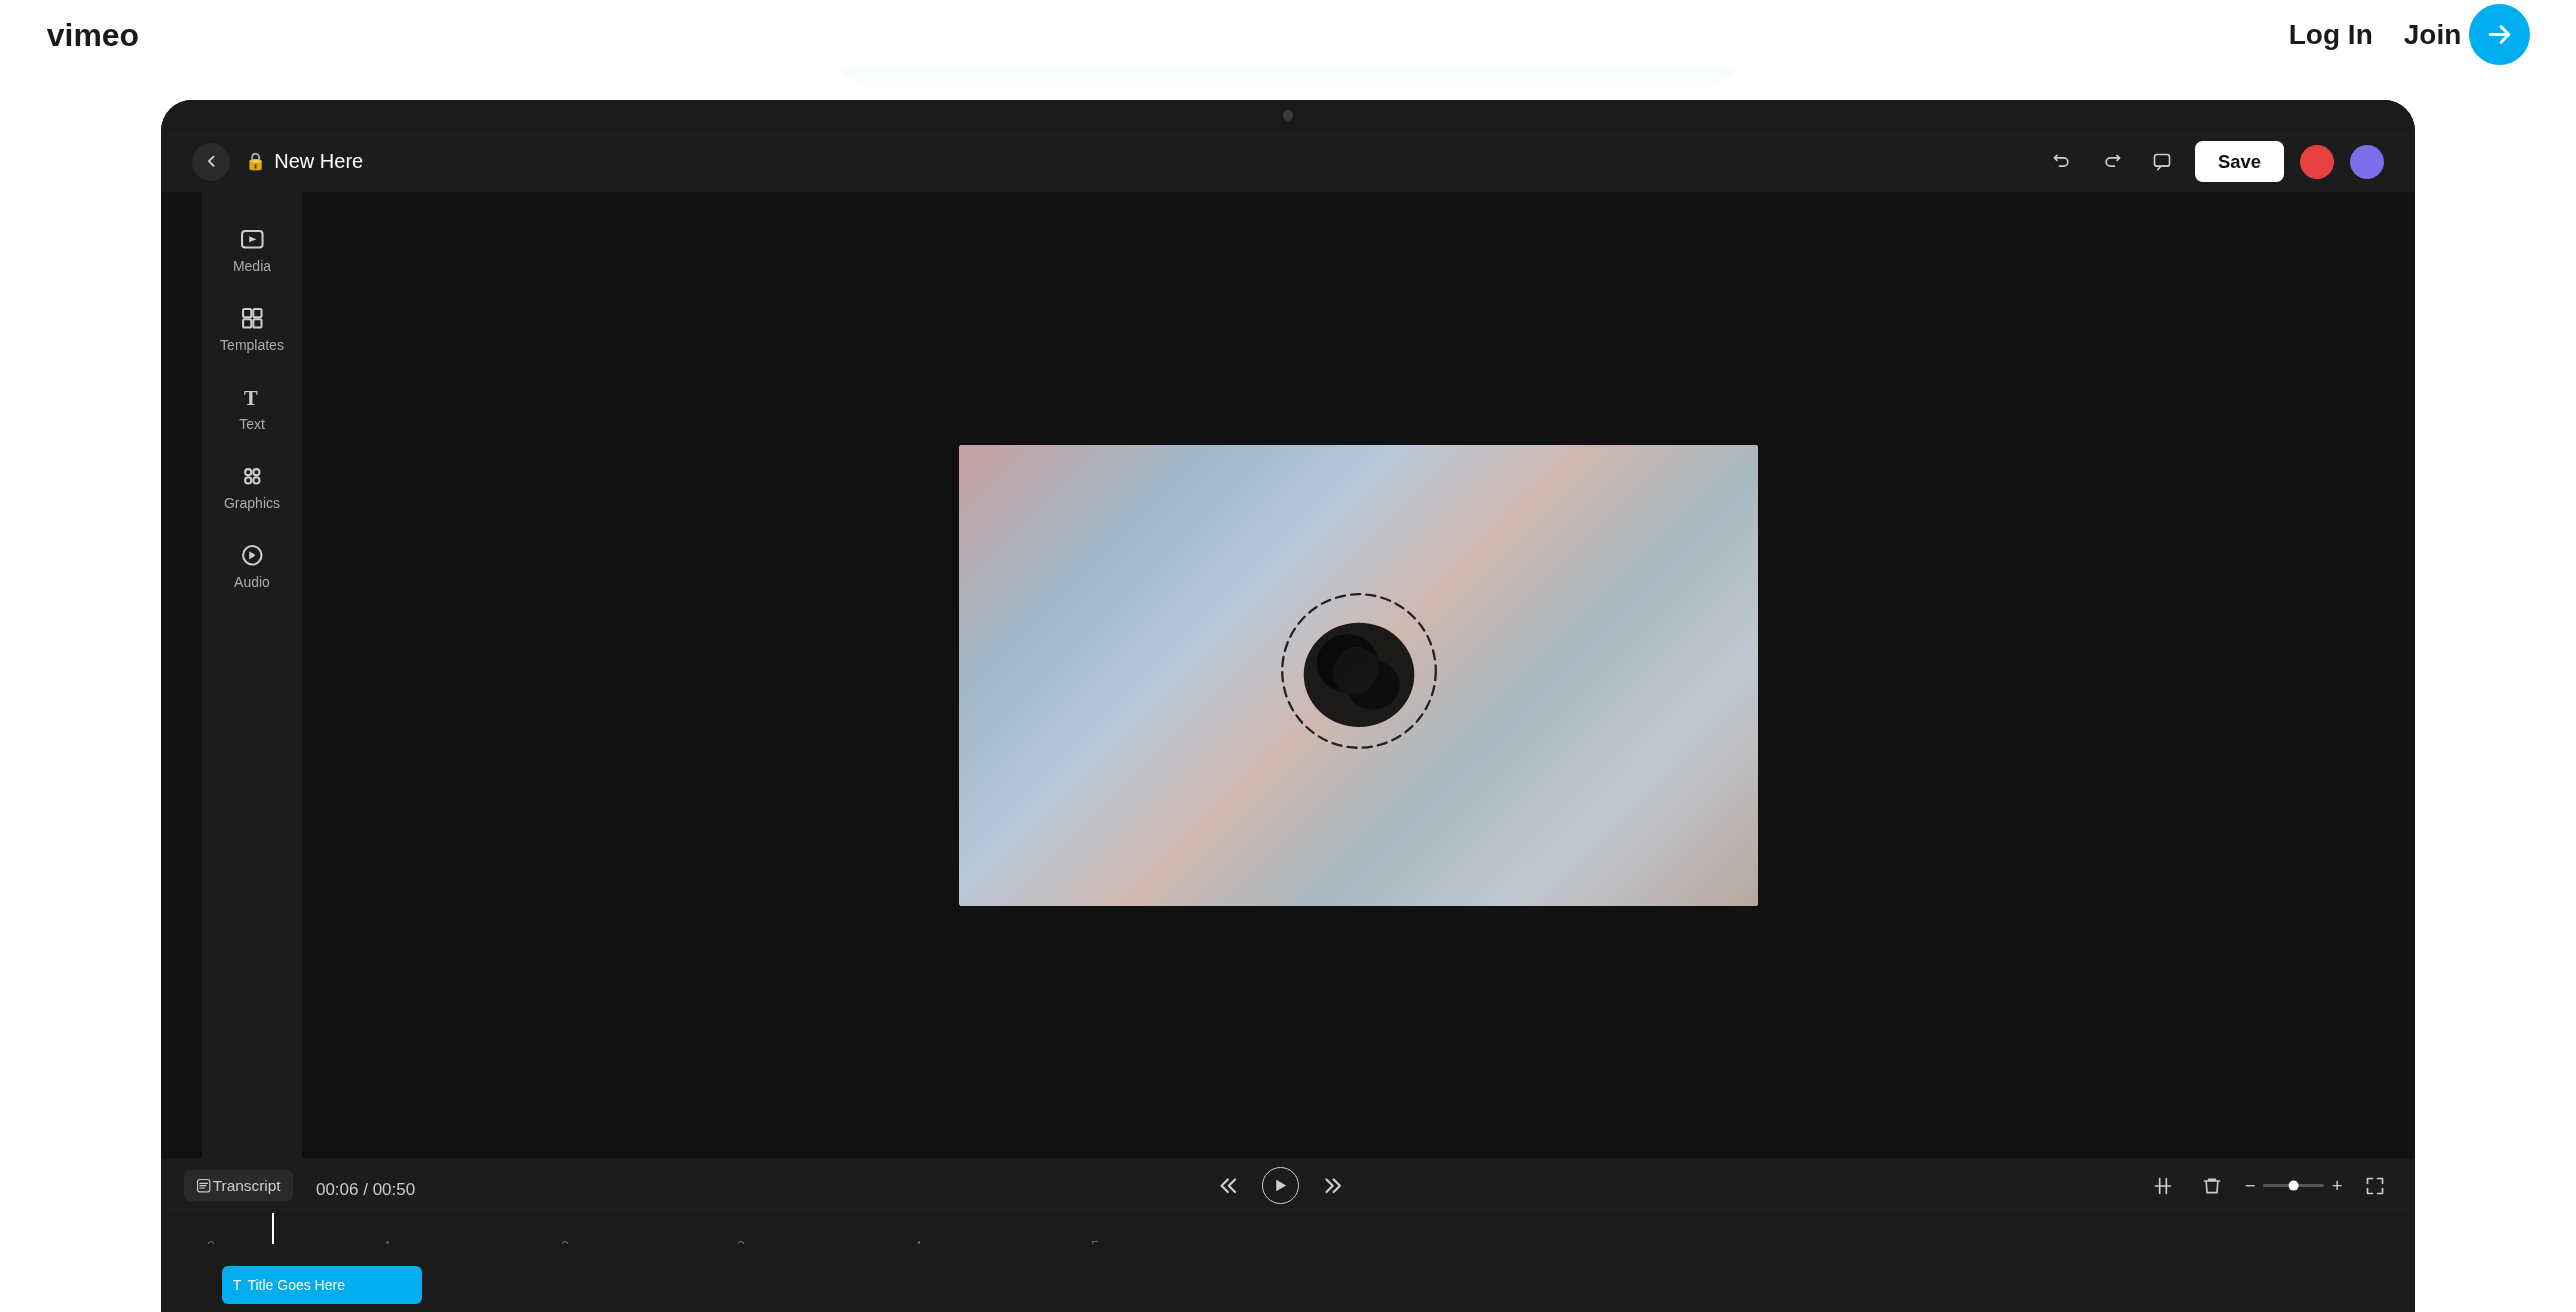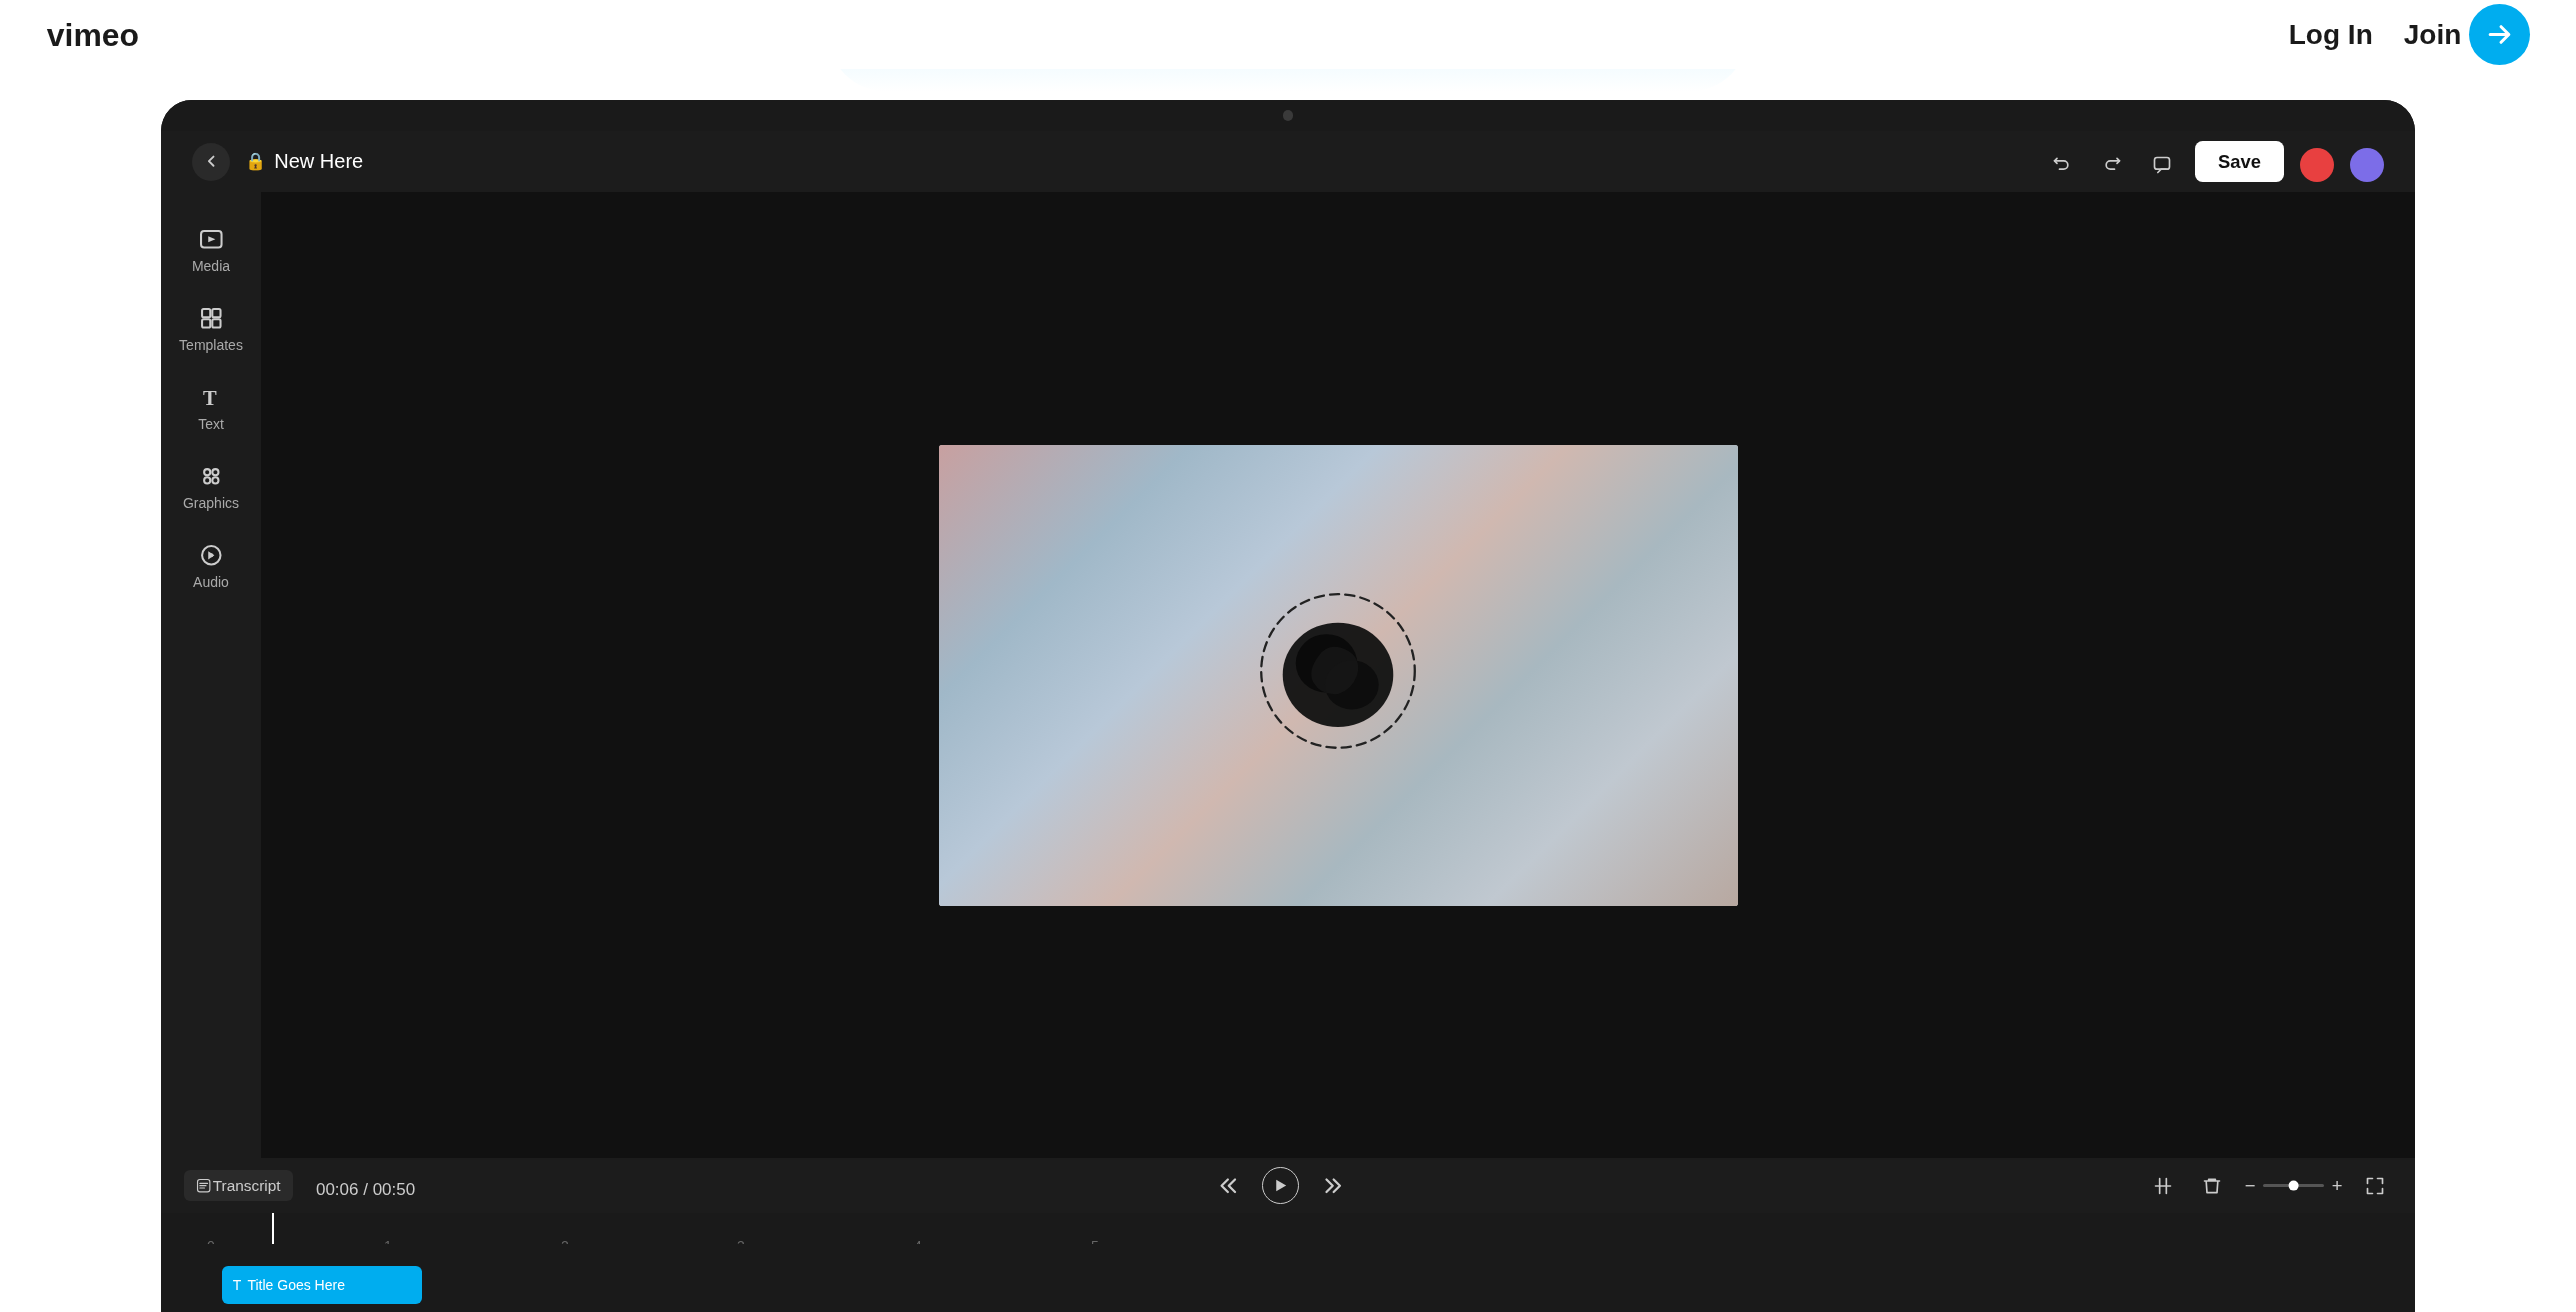--- a/index.html
+++ b/index.html
@@ -197,21 +197,21 @@
       font-weight: 500;
     }
 
     .lock-icon {
       color: #888;
       font-size: 17px;
     }
 
     .editor-topbar-right {
       display: flex;
-      align-items: flex-end;
+      align-items: center;
       gap: 16px;
     }
 
     .editor-icon-btn {
       width: 34px;
       height: 34px;
       display: flex;
       align-items: center;
       justify-content: center;
       cursor: pointer;
@@ -254,20 +254,21 @@
     
     .editor-sidebar {
       width: 100px;
       background: #1c1c1c;
       display: flex;
       flex-direction: column;
       align-items: center;
       padding: 23px 0;
       gap: 7.7px;
       flex-shrink: 0;
+      margin-left: 41px;
     }
 
     .sidebar-item {
       display: flex;
       flex-direction: column;
       align-items: center;
       gap: 6.1px;
       padding: 12.3px 7.7px;
       border-radius: 9.2px;
       cursor: pointer;

